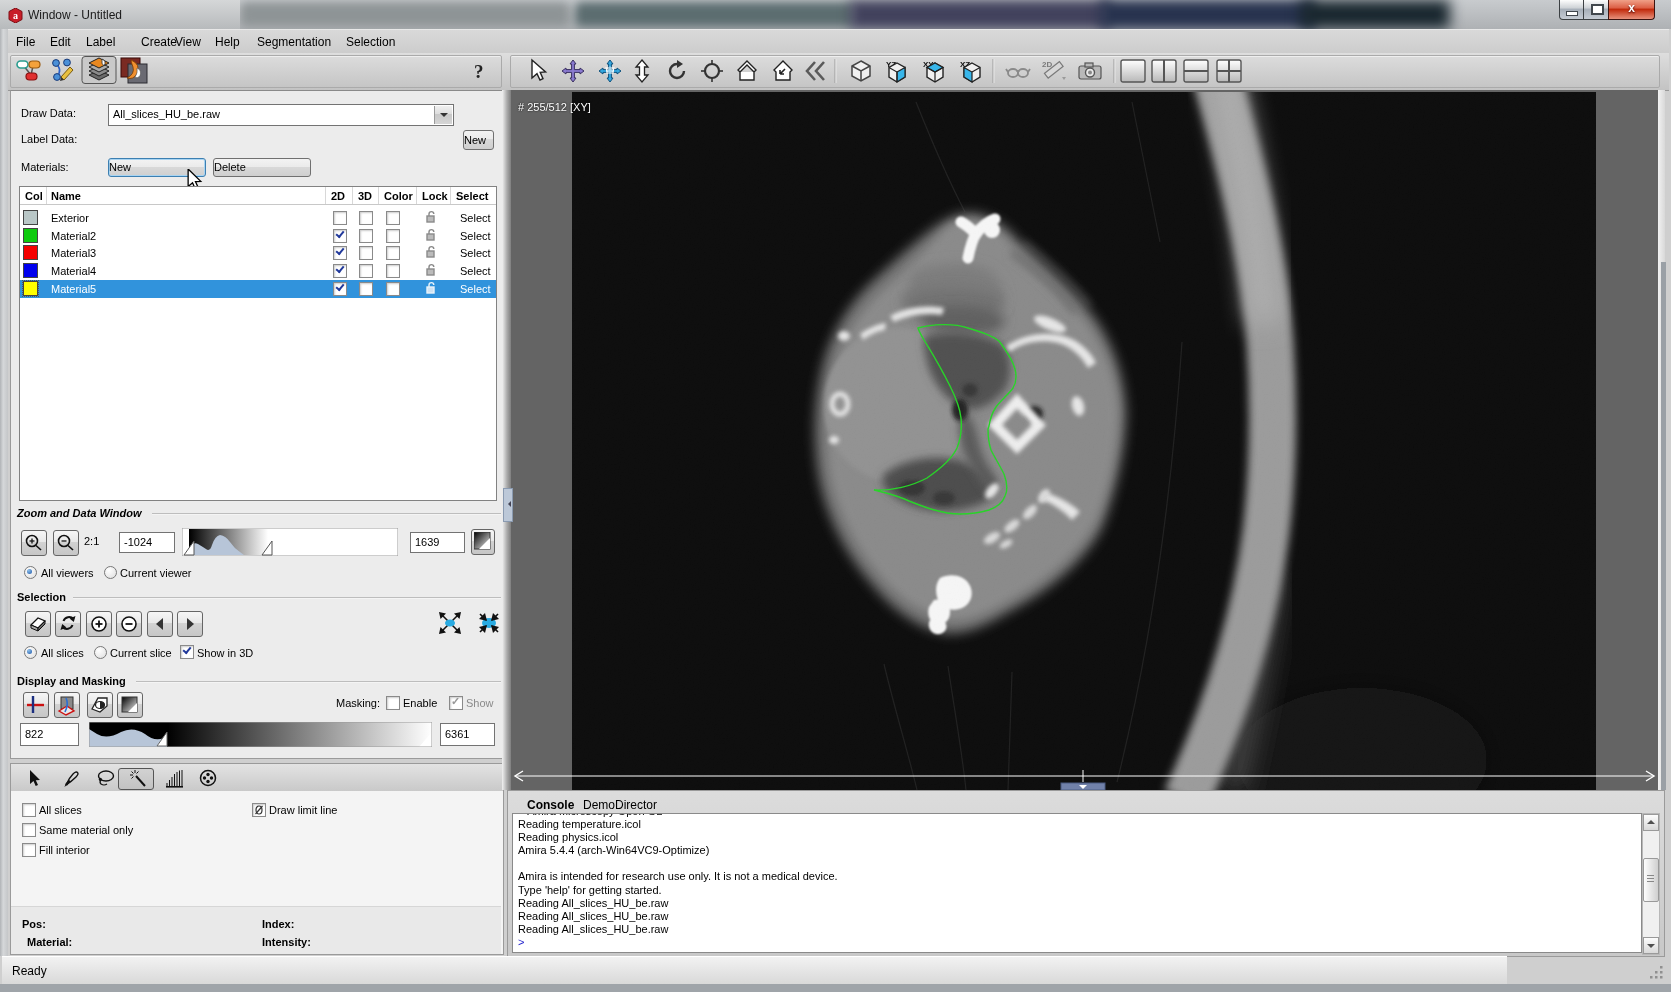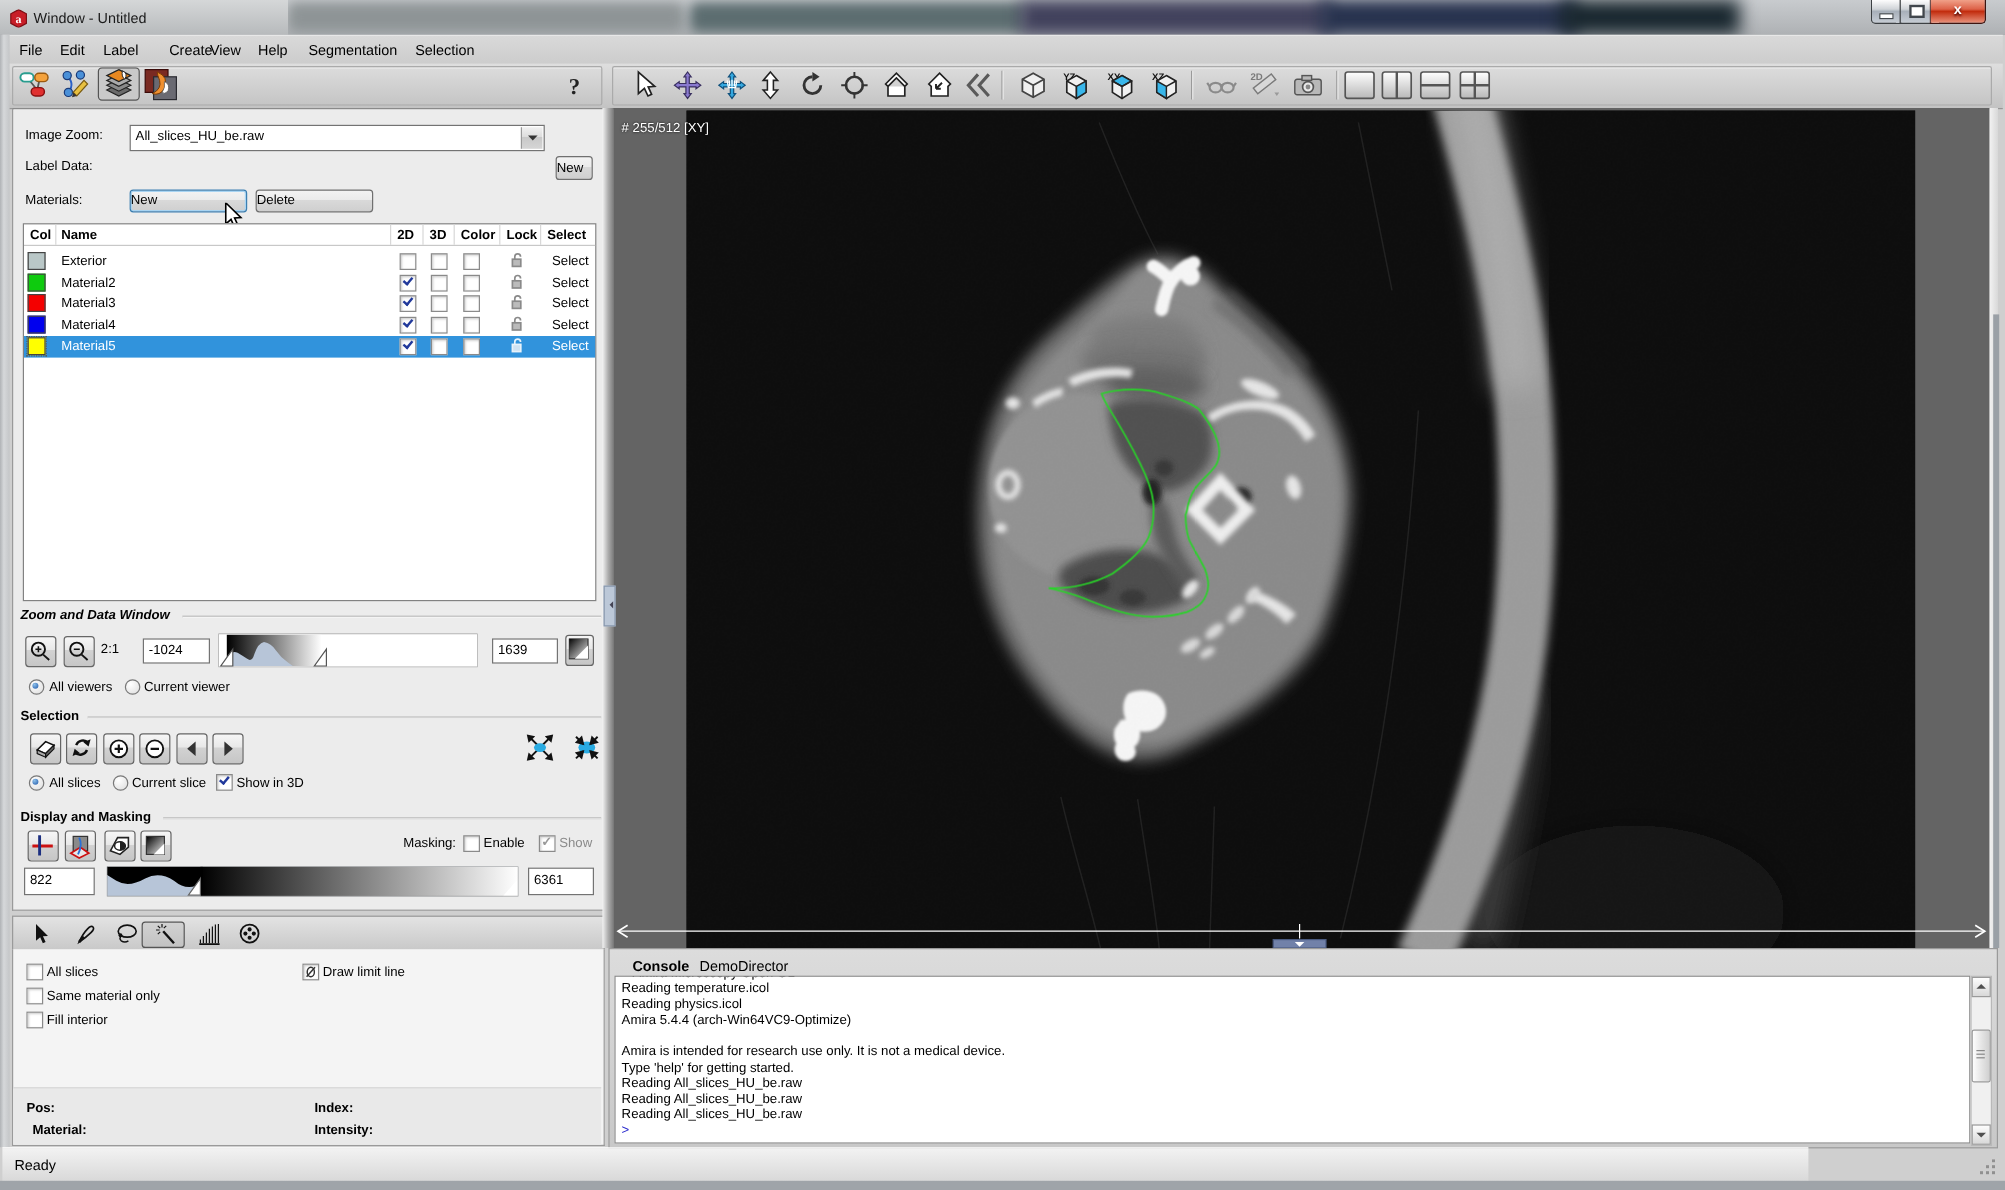--- a/index.html
+++ b/index.html
@@ -232,21 +232,21 @@
         <g transform="translate(705,4)">
           <rect x="0" y="0" width="24" height="22" rx="2" fill="url(#lay)" stroke="#555" stroke-width="1.4"></rect>
           <line x1="12" y1="0" x2="12" y2="22" stroke="#555" stroke-width="2"></line>
           <line x1="0" y1="11" x2="24" y2="11" stroke="#555" stroke-width="2"></line>
         </g>
       </svg>
     </div>
   </div>
 
   <div class="abs" id="lpanel" style="left:10px;top:90px;width:492px;height:667px;background:#ececec;border:1px solid #9a9a9a;border-top-color:#8a8a8a;">
-    <div class="lbl" style="left:10px;top:16px;">Image Zoom:</div>
+    <div class="lbl" style="left:10px;top:16px;">Draw Data:</div>
     <div class="combo" style="left:97px;top:13px;width:344px;">
         <span class="ct">All_slices_HU_be.raw</span>
         <span class="ca"></span>
       </div>
     <div class="lbl" style="left:10px;top:42px;">Label Data:</div>
     <div class="btn" style="left:452px;top:39px;width:29px;height:18px;line-height:18px;">New</div>
     <div class="lbl" style="left:10px;top:70px;">Materials:</div>
     <div class="btn" style="left:97px;top:67px;width:96px;height:17px;line-height:17px;border-color:#3c7fb1;box-shadow:0 0 0 1px #a8d4f2 inset;">New</div>
     <div class="btn" style="left:202px;top:67px;width:96px;height:17px;line-height:17px;">Delete</div>
 

